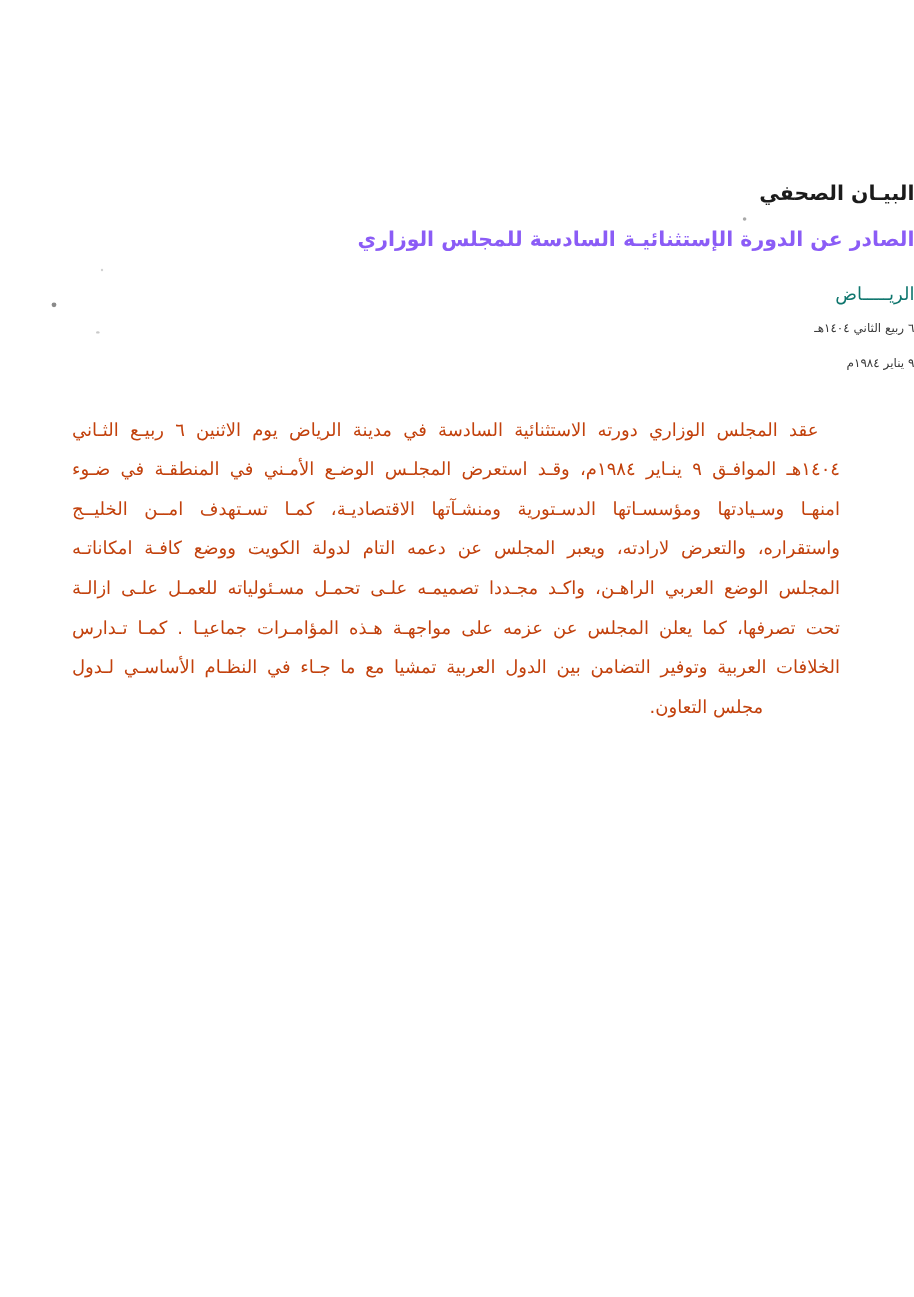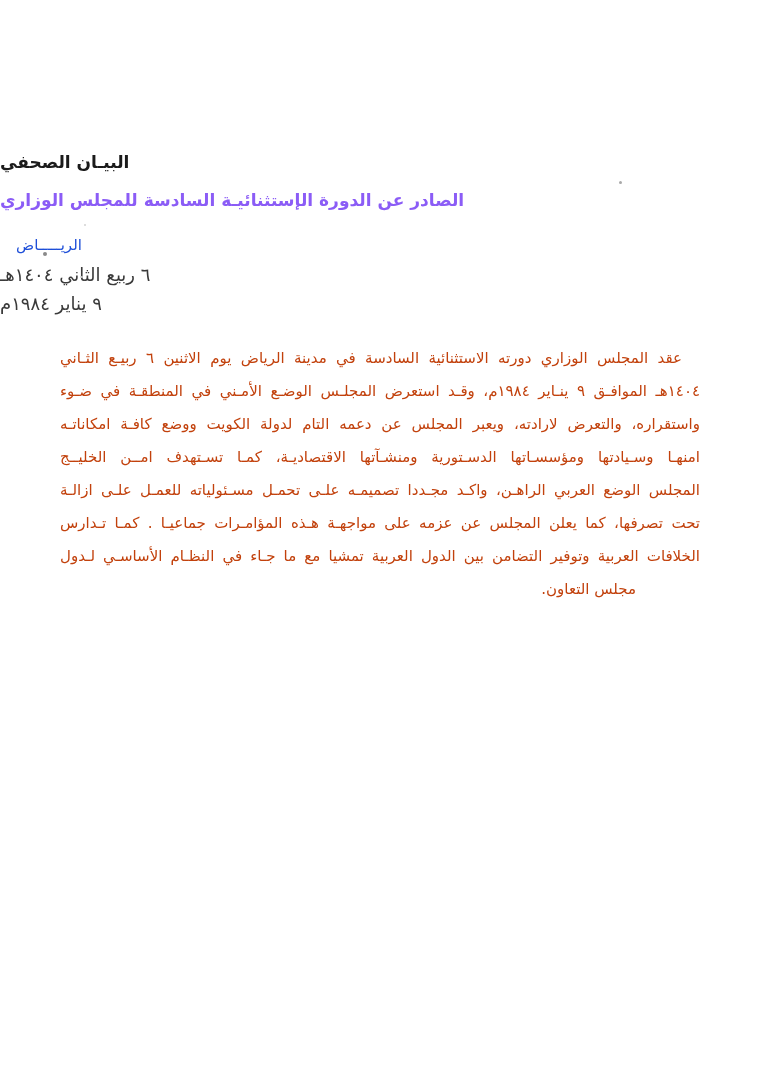--- a/index.html
+++ b/index.html
@@ -13,46 +13,46 @@
     height: 1081px;
     margin: 0 auto;
     background: #ffffff;
     overflow: hidden;
     direction: rtl;
     font-family: "DejaVu Sans", sans-serif;
     color: #333333;
     box-sizing: border-box;
     padding-top: 150px;
   }
-  header { text-align: left; }
+  header { text-align: right; }
   .doc-title {
     font-size: 17px;
     font-weight: 700;
     color: #1b1b1b;
     margin: 0 0 14px 0;
     line-height: 24px;
     letter-spacing: 0.5px;
   }
   .doc-subtitle {
     font-size: 17px;
     font-weight: 700;
     color: #8b5cf6;
     margin: 0 0 22px 0;
     line-height: 24px;
     letter-spacing: 0.3px;
   }
   .city-line {
     font-size: 15px;
-    color: #1d4ed8;
+    color: #0f766e;
     margin: 0 0 10px 0;
     line-height: 22px;
     padding-left: 16px;
   }
   .date-line {
-    font-size: 18px;
+    font-size: 10px;
     color: #3a3a3a;
     margin: 0 0 12px 0;
     line-height: 17px;
   }
   .date-line:last-child { margin-bottom: 16px; }
 
   .body-text {
     margin: 30px 62px 0 60px;
     font-size: 15px;
     color: #c2410c;
@@ -90,22 +90,22 @@
     <h1 class="doc-title">البيـان الصحفي</h1>
     <h2 class="doc-subtitle">الصادر عن الدورة الإستثنائيـة السادسة للمجلس الوزاري</h2>
     <div class="city-line">الريـــــاض</div>
     <div class="date-line">٦ ربيع الثاني ١٤٠٤هـ</div>
     <div class="date-line">٩ يناير ١٩٨٤م</div>
   </header>
 
   <main class="body-text">
     <div class="line first">عقد المجلس الوزاري دورته الاستثنائية السادسة في مدينة الرياض يوم الاثنين ٦ ربيـع الثـاني</div>
     <div class="line">١٤٠٤هـ الموافـق ٩ ينـاير ١٩٨٤م، وقـد استعرض المجلـس الوضـع الأمـني في المنطقـة في ضـوء</div>
+    <div class="line">امنهـا وسـيادتها ومؤسسـاتها الدسـتورية ومنشـآتها الاقتصاديـة، كمـا تسـتهدف امــن الخليــج</div>
     <div class="line">واستقراره، والتعرض لارادته، ويعبر المجلس عن دعمه التام لدولة الكويت ووضع كافـة امكاناتـه</div>
-    <div class="line">امنهـا وسـيادتها ومؤسسـاتها الدسـتورية ومنشـآتها الاقتصاديـة، كمـا تسـتهدف امــن الخليــج</div>
     <div class="line">المجلس الوضع العربي الراهـن، واكـد مجـددا تصميمـه علـى تحمـل مسـئولياته للعمـل علـى ازالـة</div>
     <div class="line">تحت تصرفها، كما يعلن المجلس عن عزمه على مواجهـة هـذه المؤامـرات جماعيـا . كمـا تـدارس</div>
     <div class="line">الخلافات العربية وتوفير التضامن بين الدول العربية تمشيا مع ما  جـاء في النظـام الأساسـي لـدول</div>
     <div class="line last">مجلس التعاون.</div>
   </main>
 
   <span class="speck speck-1"></span>
   <span class="speck speck-2"></span>
   <span class="speck speck-3"></span>
   <span class="speck speck-4"></span>

